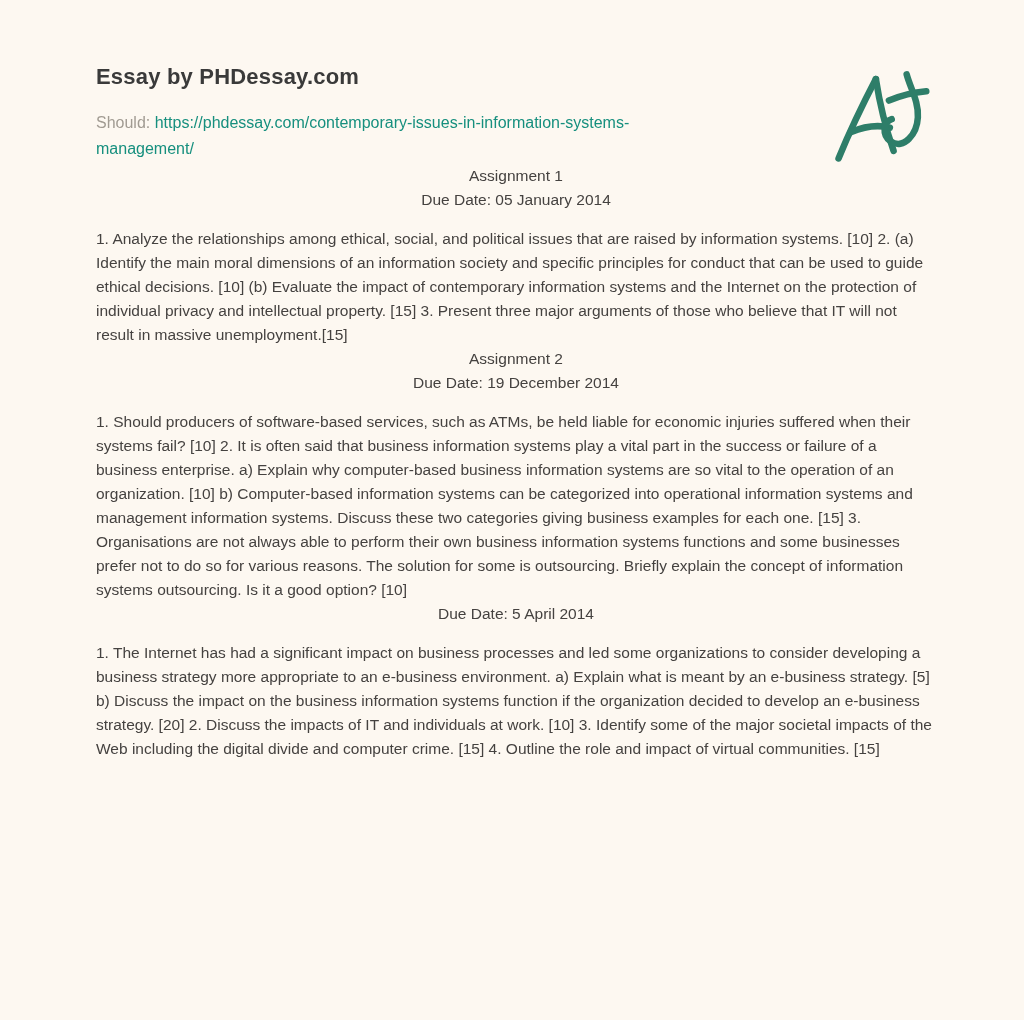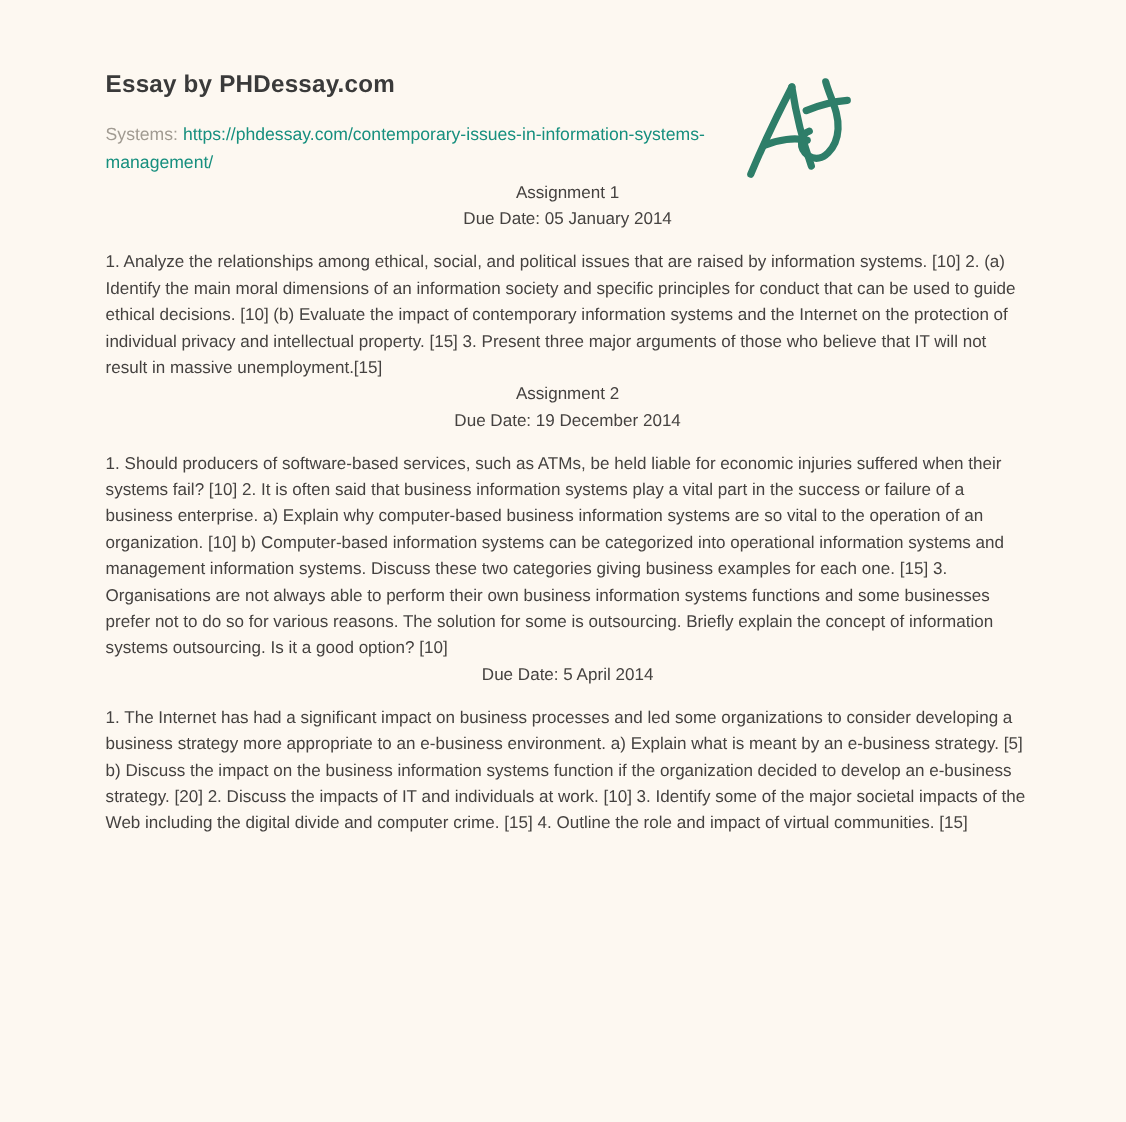--- a/index.html
+++ b/index.html
@@ -13,21 +13,21 @@
     font-family: "Liberation Sans", sans-serif;
     overflow: hidden;
   }
   .page {
     padding: 64px 88px 0 96px;
     box-sizing: border-box;
     width: 1024px;
   }
   .header {
     display: flex;
-    justify-content: flex-start;
+    justify-content: space-between;
     align-items: flex-start;
   }
   .brand {
     font-size: 22px;
     font-weight: bold;
     color: #3A3A3A;
     letter-spacing: 0.2px;
     margin: 0;
   }
   .source {
@@ -86,21 +86,21 @@
 </style>
 </head>
 <body>
 
 <div class="page">
 
   <div class="header">
     <div>
       <h1 class="brand">Essay by PHDessay.com</h1>
       <div class="source">
-        <span>Systems:</span>
+        <span>Should:</span>
         <a href="#">https://phdessay.com/contemporary-issues-in-information-systems-management/</a>
       </div>
     </div>
 
     <div class="logo">
       <svg viewBox="0 0 105 105" xmlns="http://www.w3.org/2000/svg" aria-hidden="true">
 
         <path d="M 7 99 C 19 70, 35 37, 47 14"></path>
 
         <path d="M 47 14 C 51 40, 58 68, 66 91"></path>

